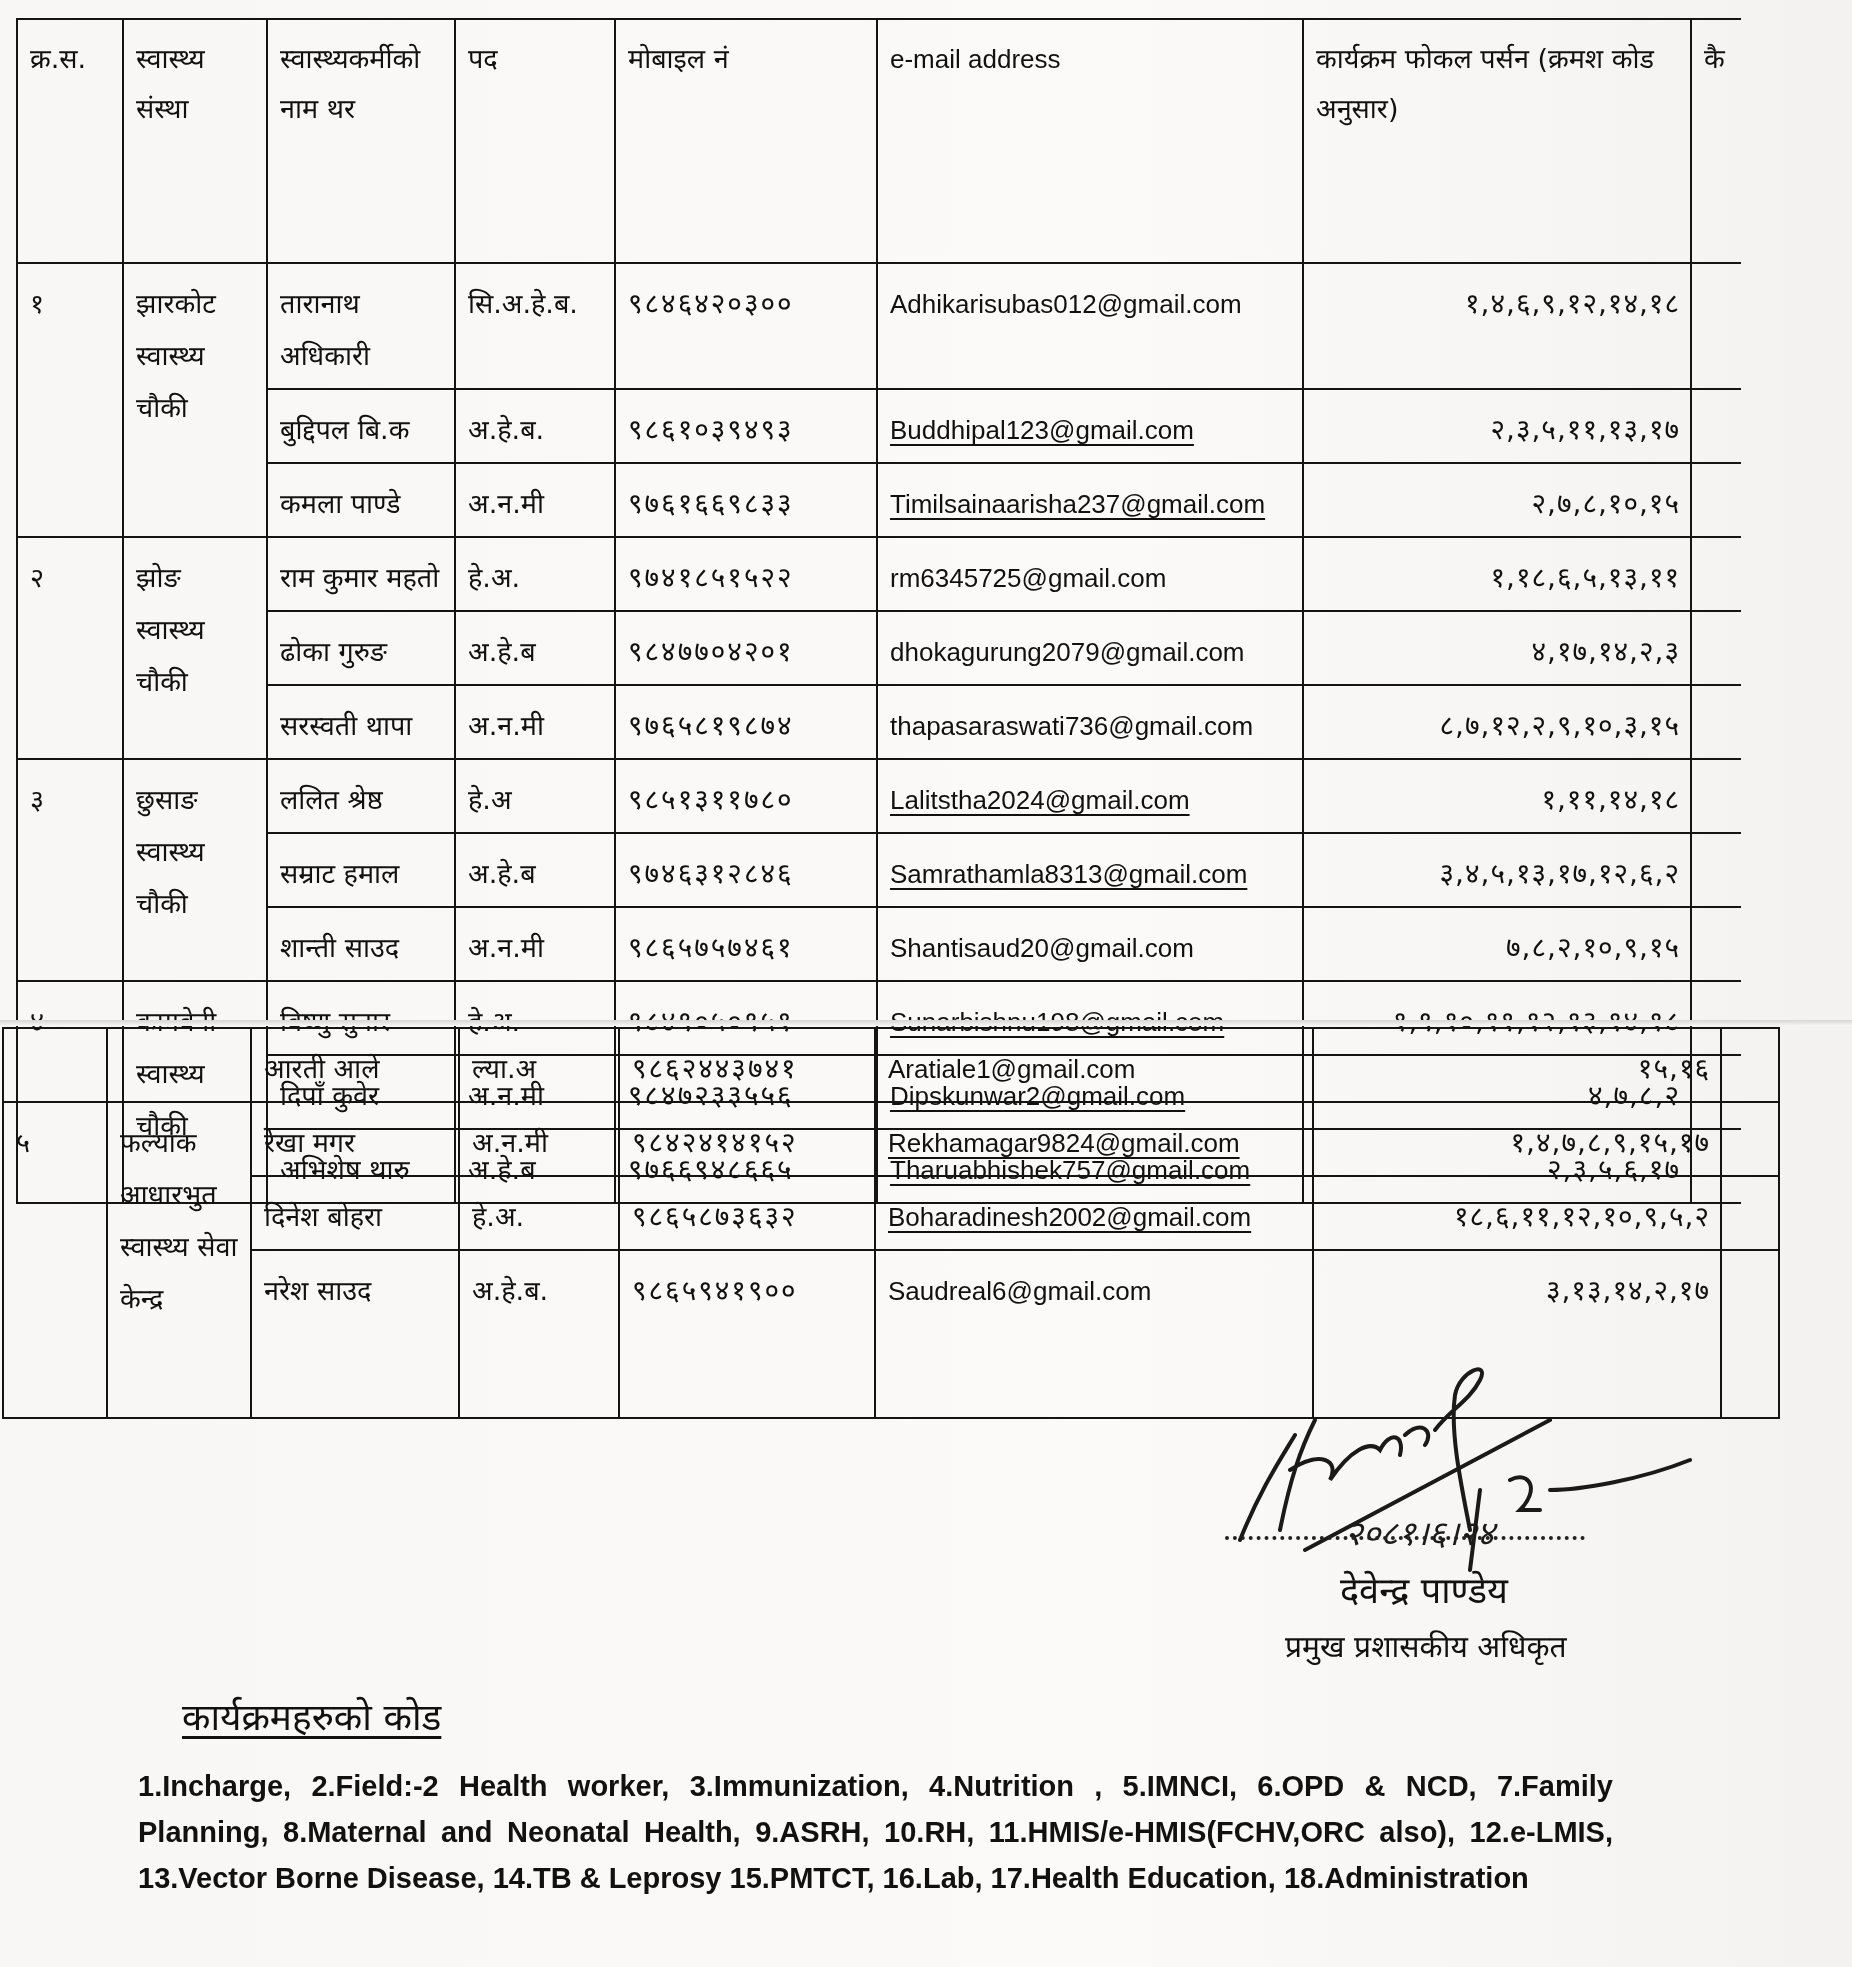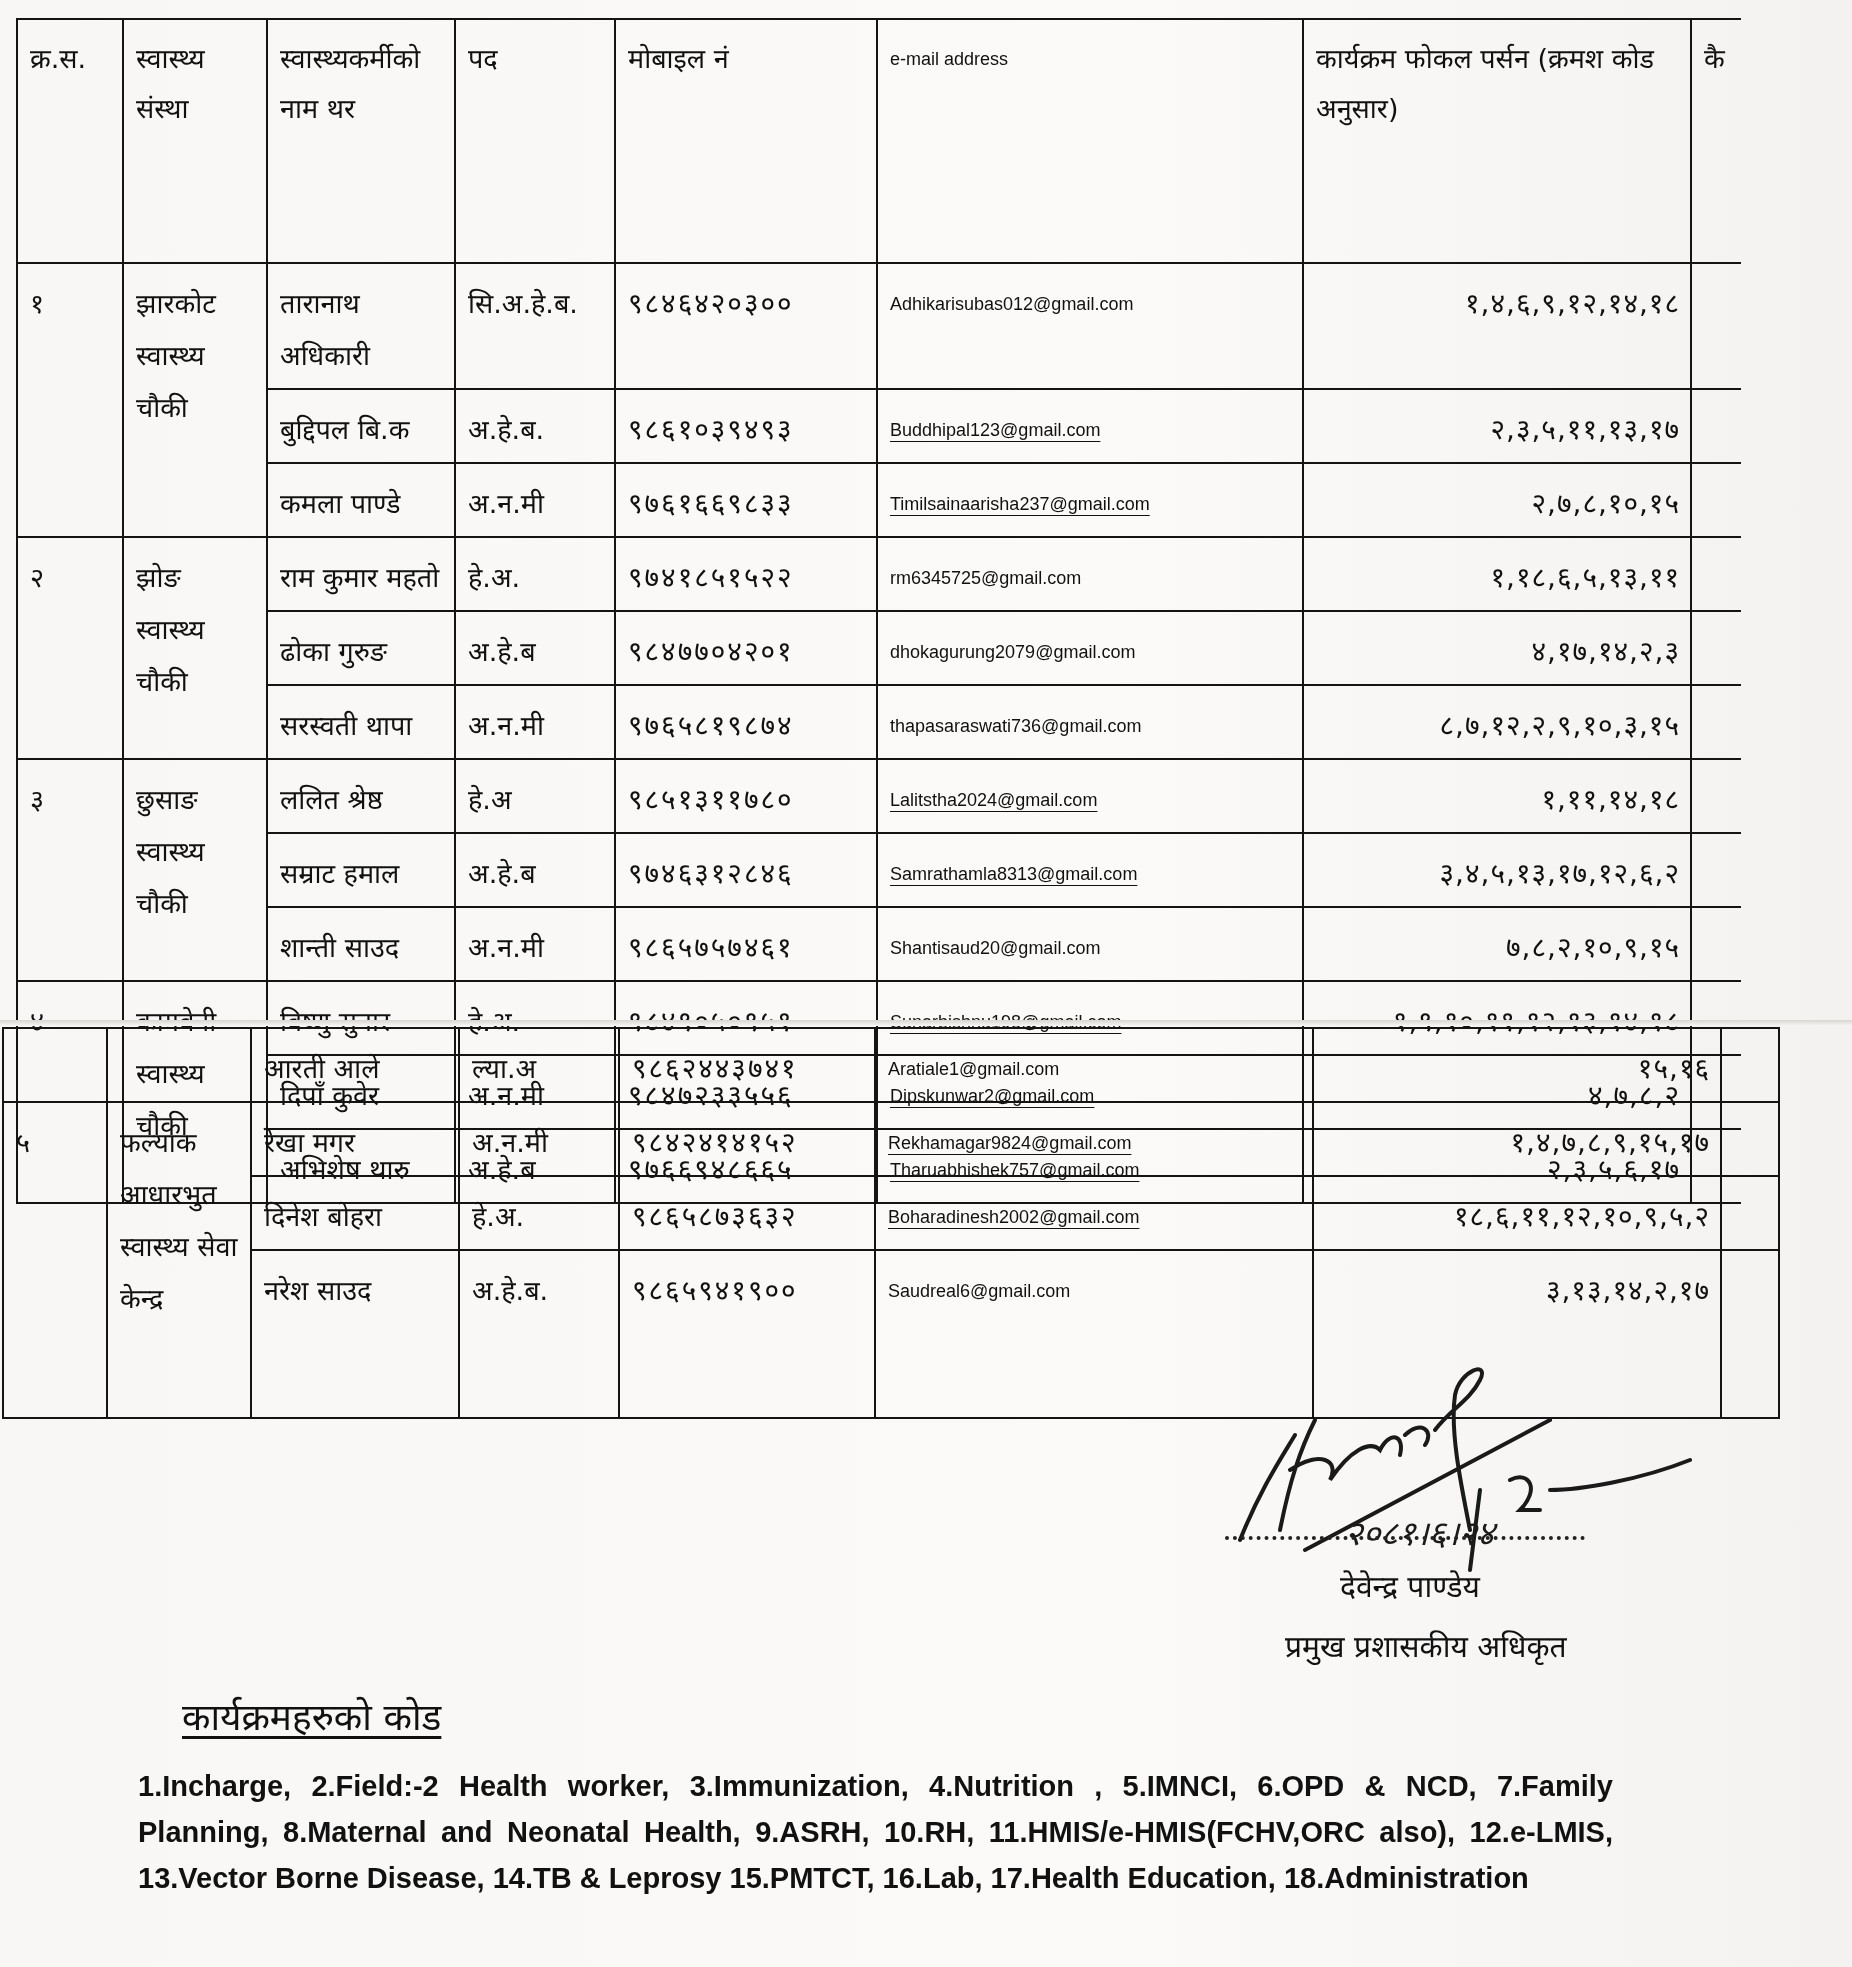--- a/index.html
+++ b/index.html
@@ -24,29 +24,29 @@
   
   #t-top { left: 16px; top: 18px; width: 1724px; }
   #t-top tr.head td { height: 222px; line-height: 50px; }
   #t-top td.lastcol { border-right: none; }
   
   #t-bot { left: 2px; top: 1027px; width: 1776px; }
   .cut-edge {
     position: absolute; left: 0; top: 1020px; width: 1852px; height: 6px;
     background: linear-gradient(#d8d6d3, #f7f6f4);
   }
-  .email { font-family: "Liberation Sans", sans-serif; font-size: 18px; }
+  .email { font-family: "Liberation Sans", sans-serif; font-size: 26px; }
   .email.u { text-decoration: underline; text-underline-offset: 5px; }
   .num { letter-spacing: 2px; font-size: 28px; }
   .codes { letter-spacing: 1px; font-size: 28px; text-align: right; }
   .sig-wrap {
     position: absolute; left: 1220px; top: 1340px; width: 480px; height: 320px;
   }
   .sig-name {
-    position: absolute; left: 1340px; top: 1565px; font-size: 30px;
+    position: absolute; left: 1340px; top: 1565px; font-size: 36px;
   }
   .sig-title {
     position: absolute; left: 1285px; top: 1625px; font-size: 30px;
   }
   .dots {
     position: absolute; left: 1225px; top: 1536px; width: 360px;
     border-bottom: 4px dotted #222;
   }
   .legend-title {
     position: absolute; left: 138px; top: 1690px; font-size: 37px;

